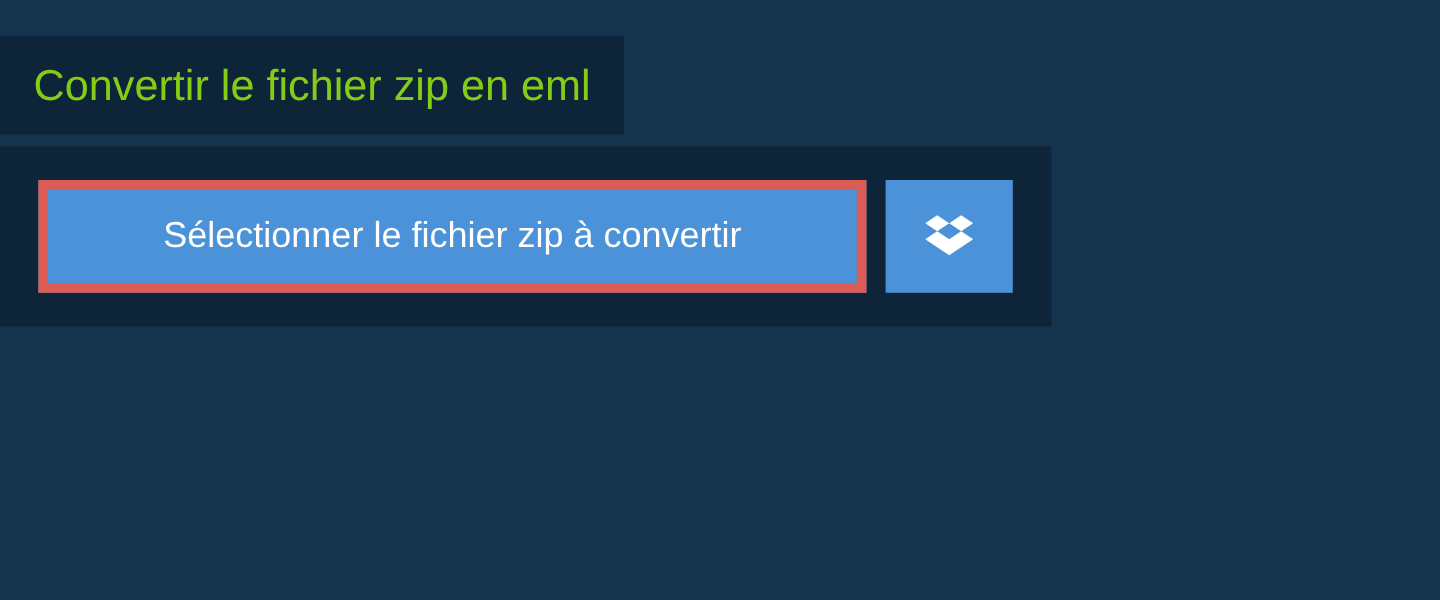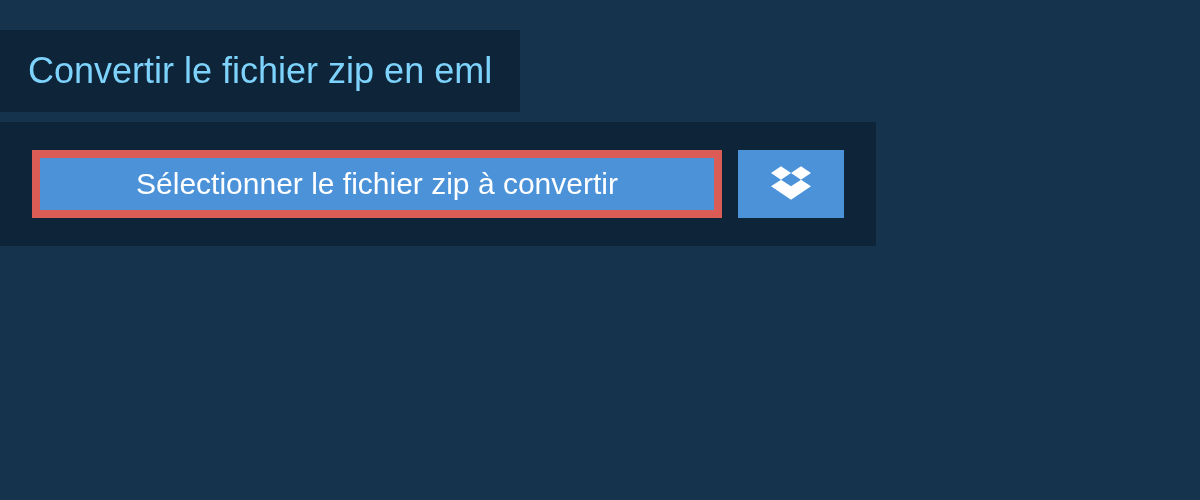--- a/index.html
+++ b/index.html
@@ -14,41 +14,41 @@
       font-family: -apple-system, BlinkMacSystemFont, "Segoe UI", Helvetica, Arial, sans-serif;
       overflow: hidden;
     }
     .header-tab {
       background: #0e2438;
       padding: 20px 28px;
       display: inline-block;
       margin-top: 30px;
     }
     .header-tab h1 {
-      color: #7dd3fc;
+      color: #84cc16;
       font-size: 36px;
       font-weight: 400;
     }
     .panel {
       background: #0e2438;
       margin-top: 10px;
       padding: 28px 32px;
       width: 876px;
     }
     .button-row {
       display: flex;
       gap: 16px;
     }
     .select-file-btn {
       background: #4b92d9;
       border: 8px solid #db5c54;
       color: #ffffff;
       font-size: 30px;
       font-weight: 400;
-      padding: 9px 40px;
+      padding: 22px 40px;
       cursor: pointer;
       flex: 1;
       text-align: center;
     }
     .dropbox-btn {
       background: #4b92d9;
       border: none;
       width: 106px;
       cursor: pointer;
       display: flex;

